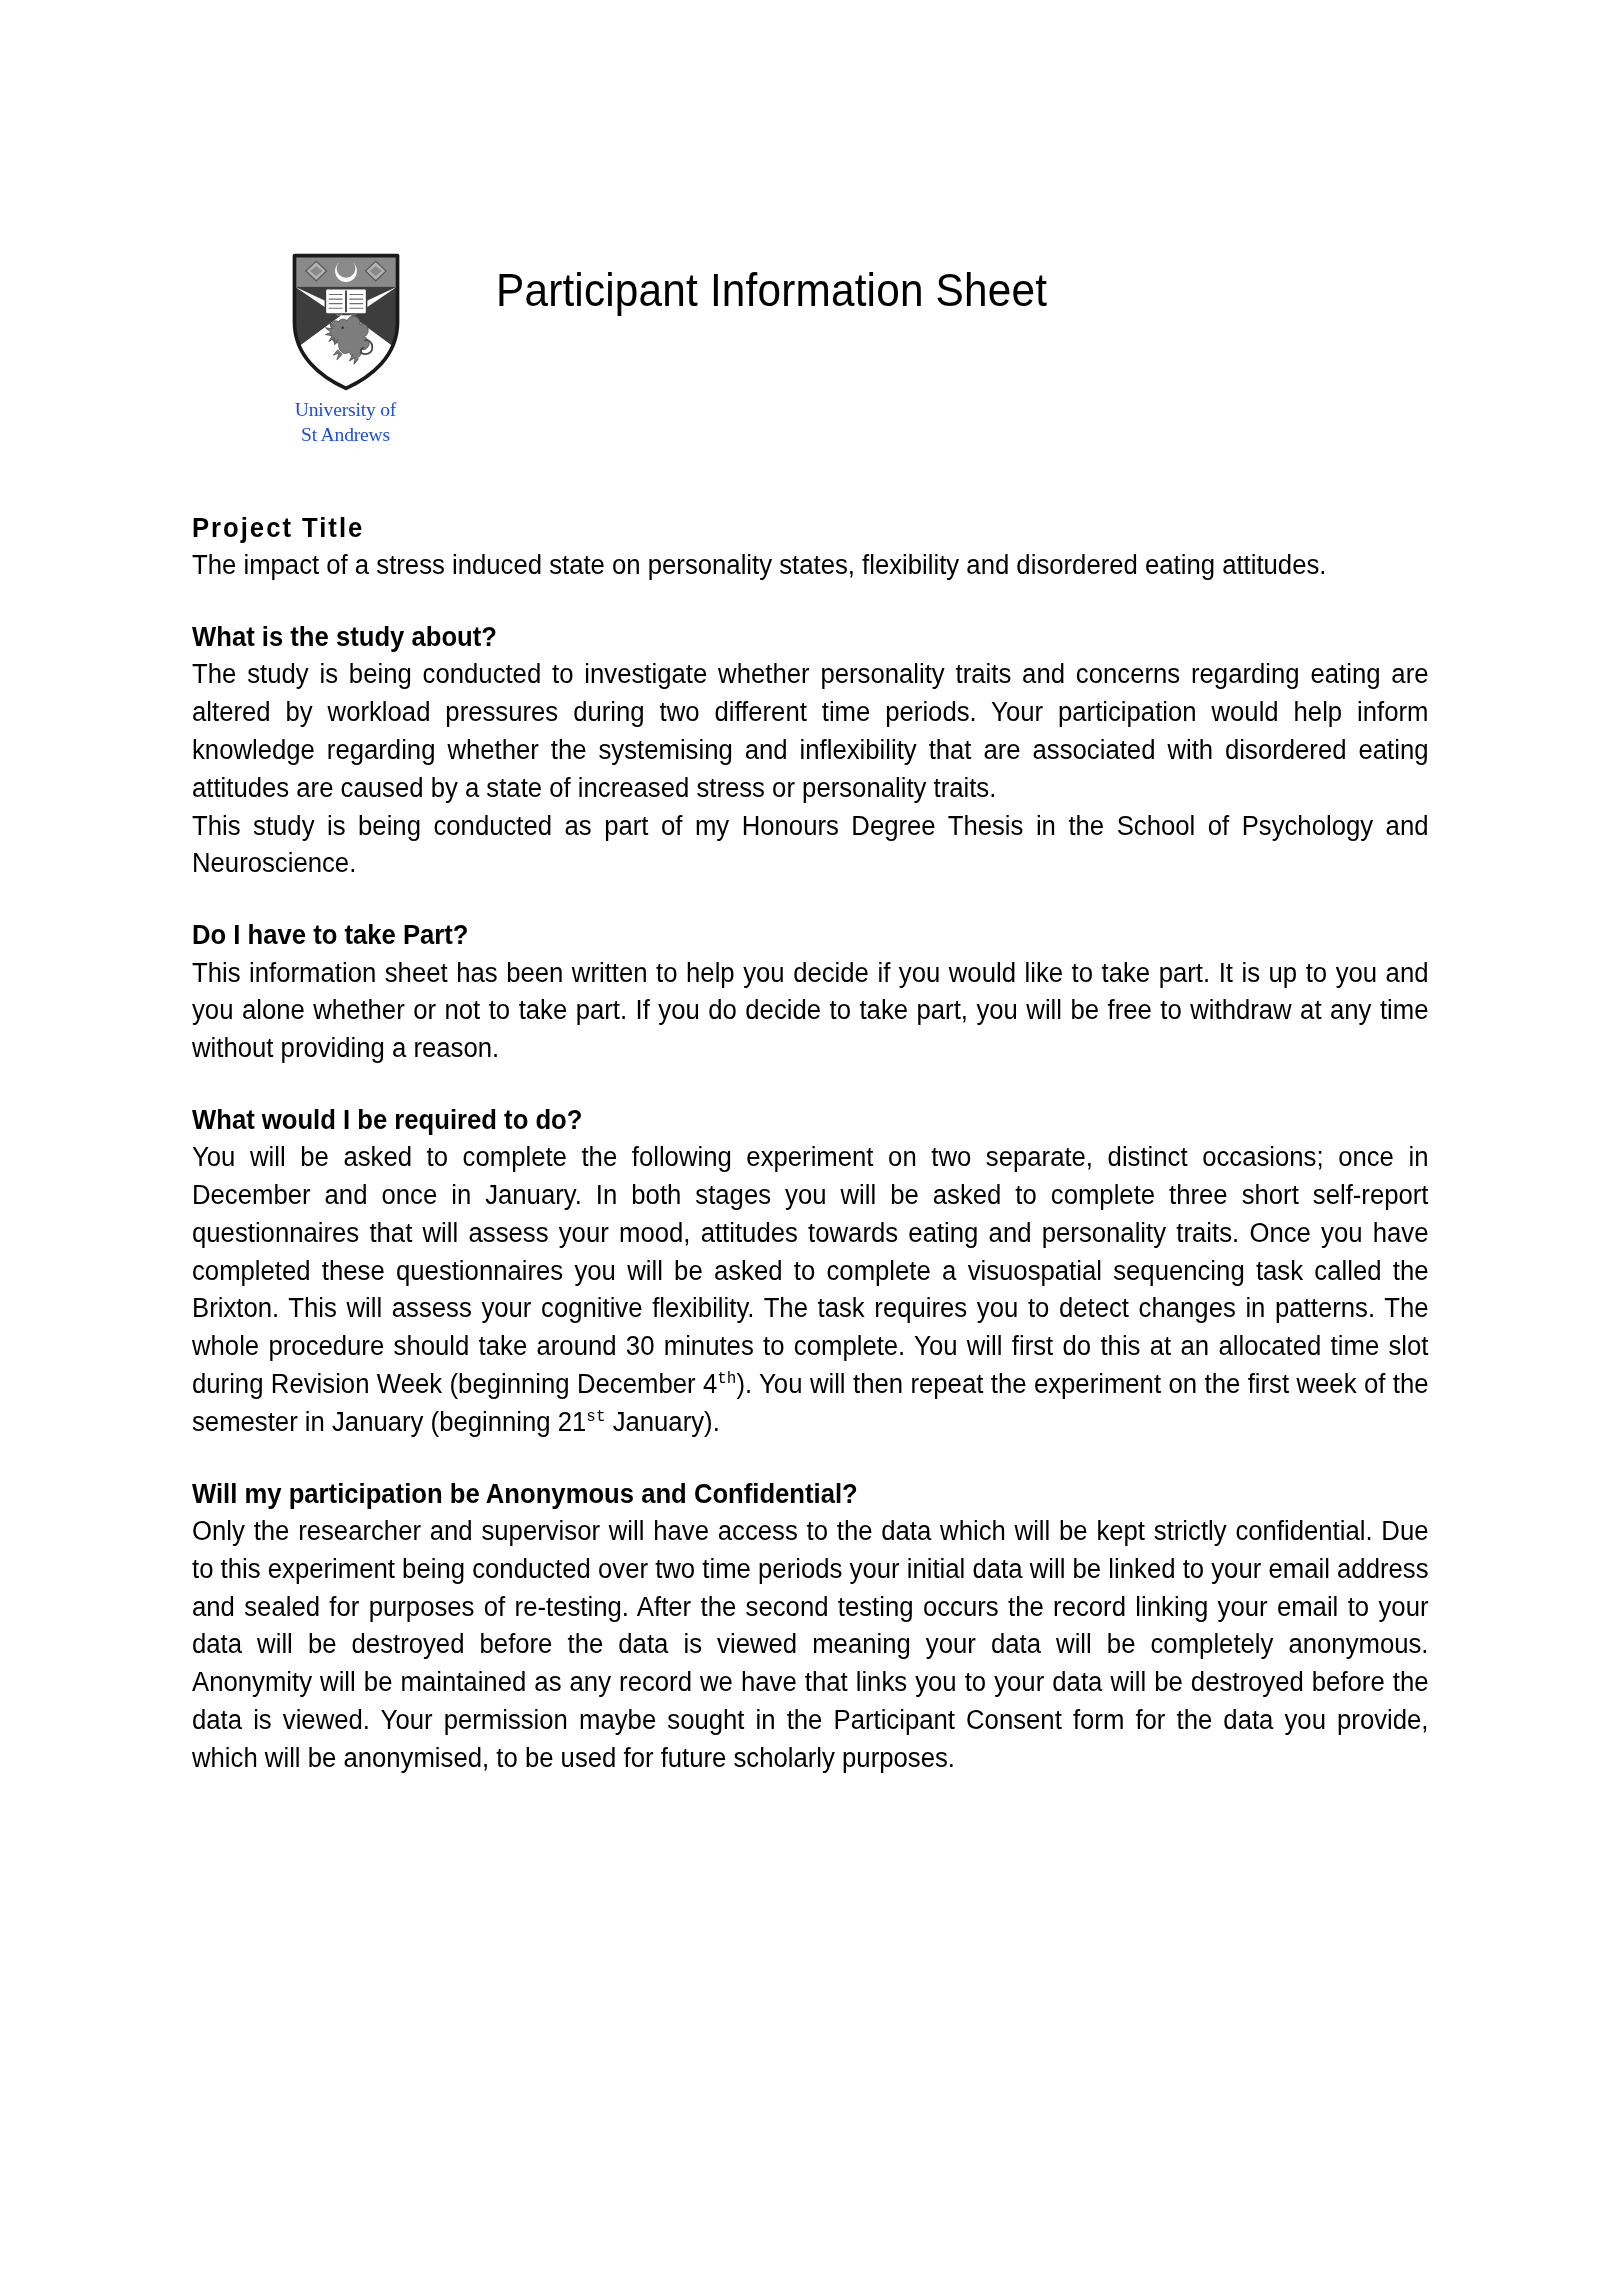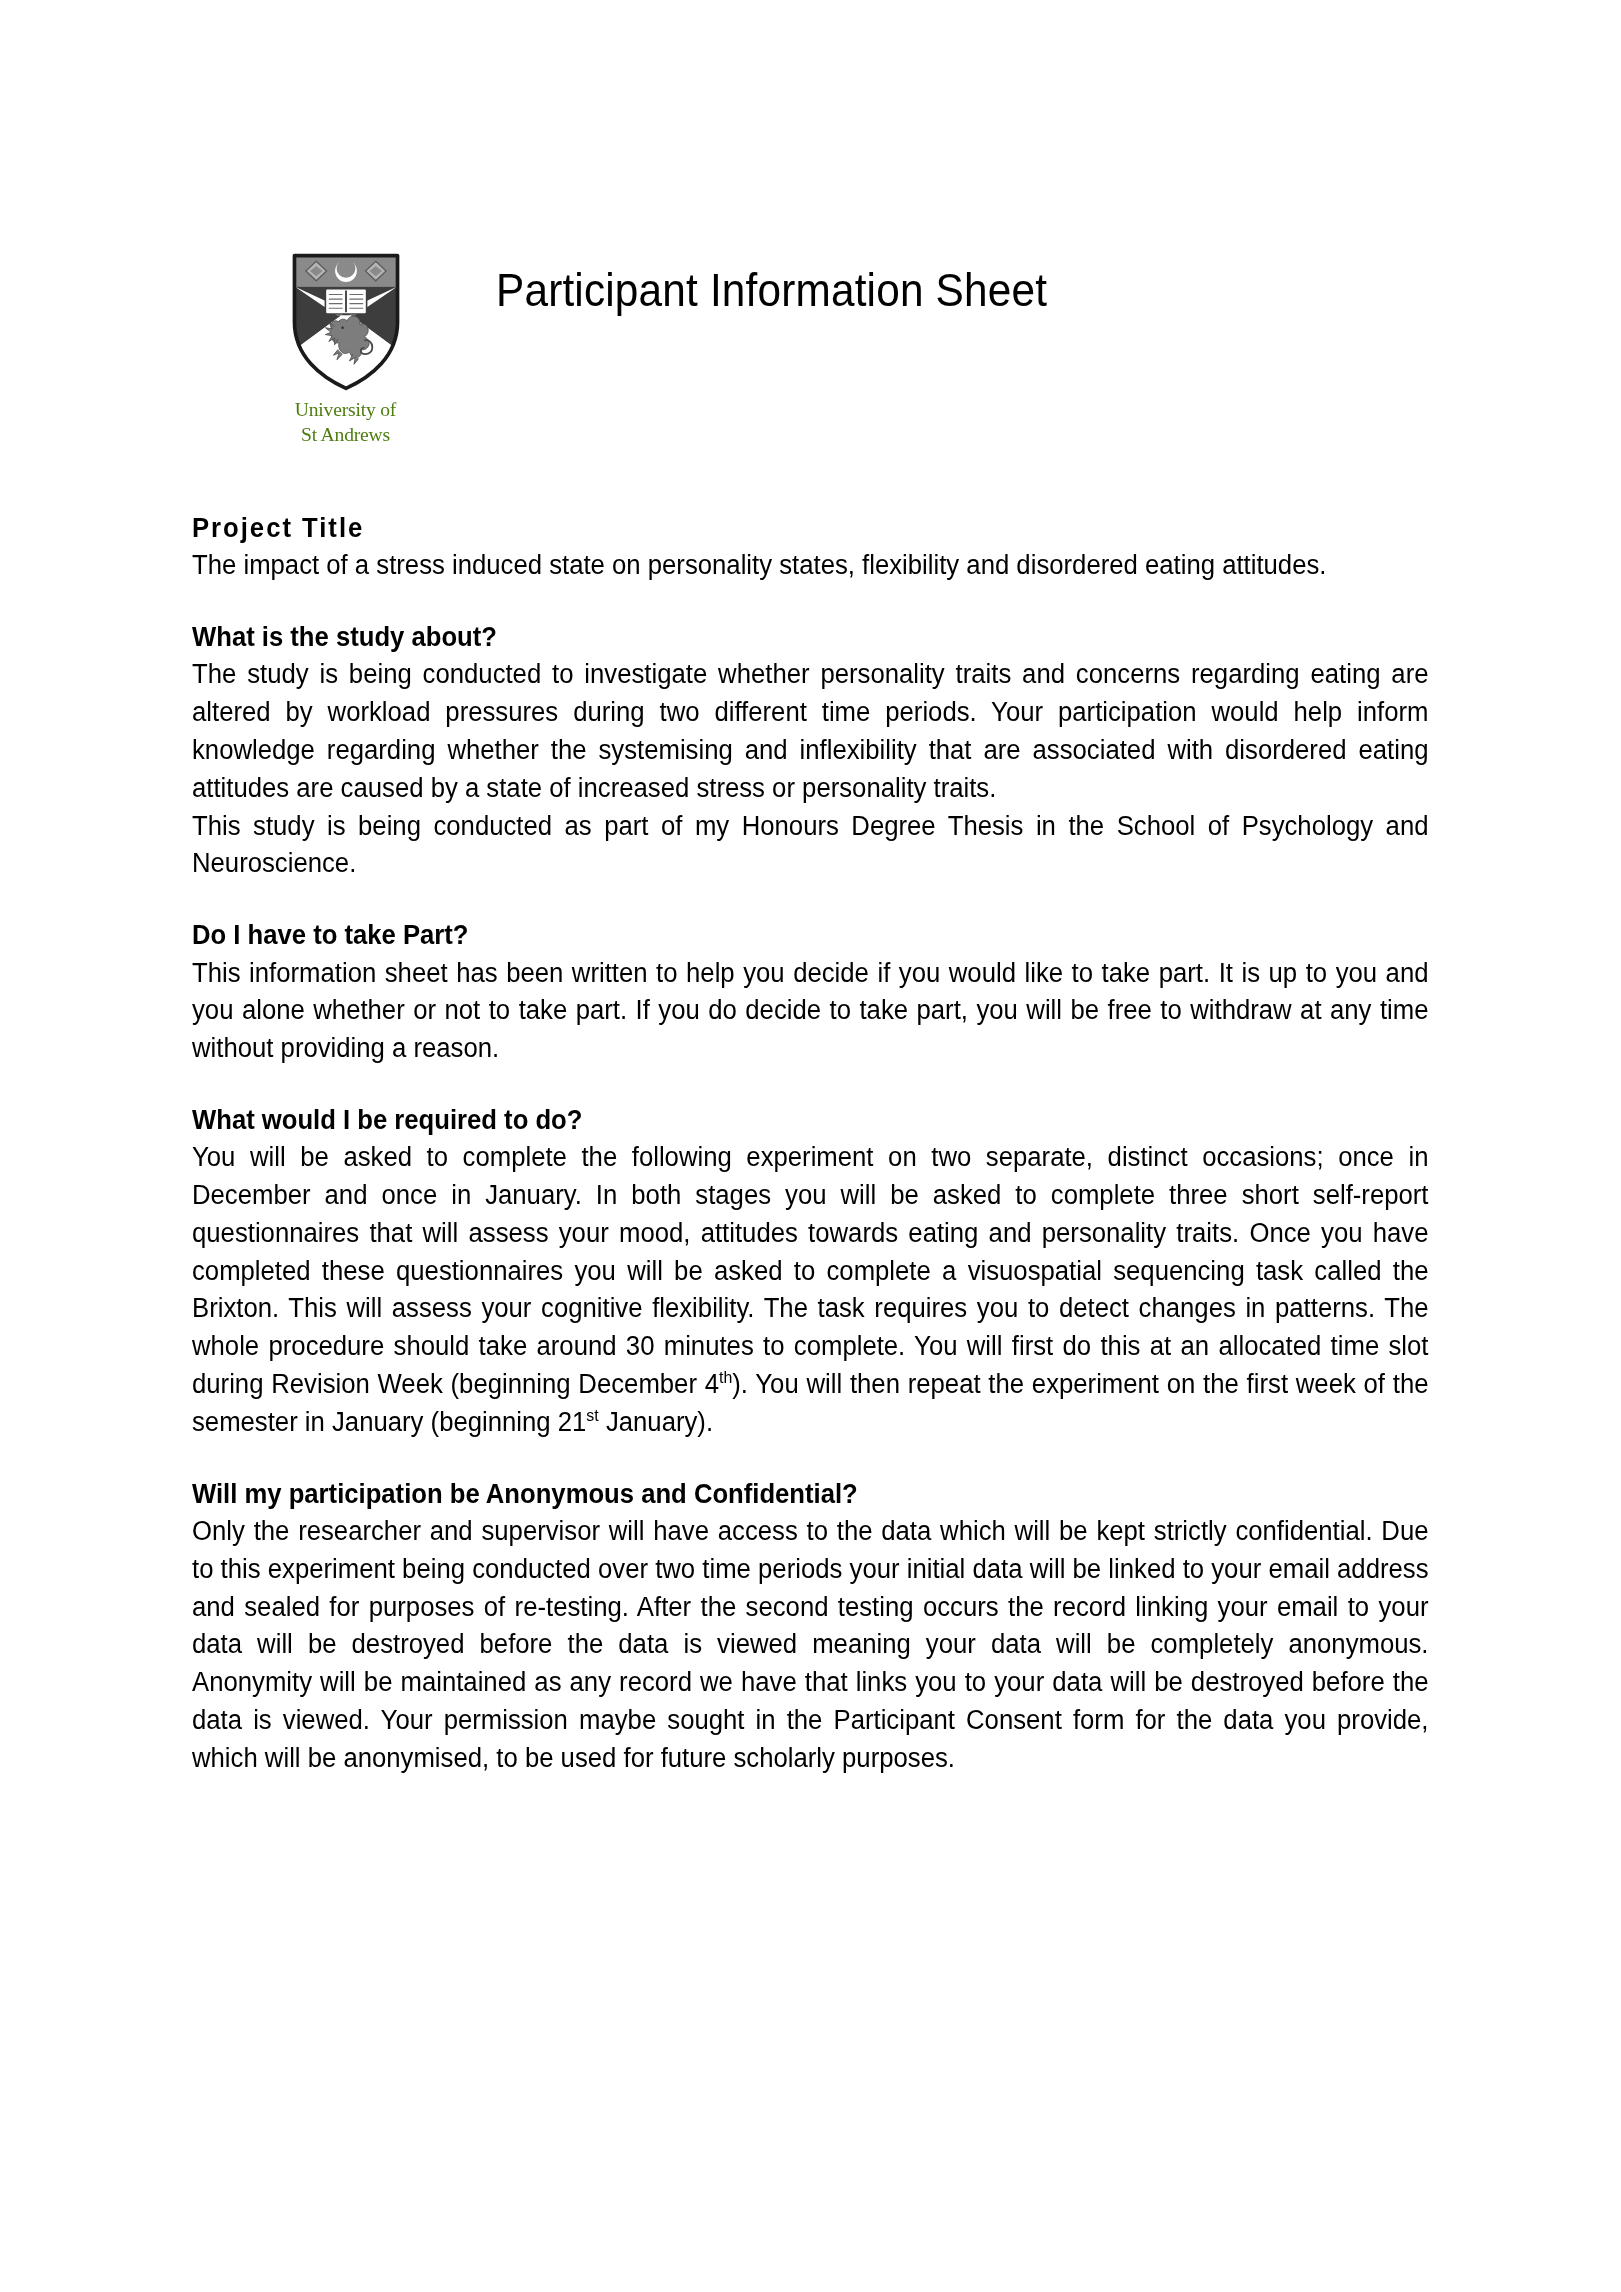--- a/index.html
+++ b/index.html
@@ -44,21 +44,21 @@
     display: block;
     margin: 0 auto;
     width: 116px;
     height: 142px;
   }
 
   .logo-caption {
     font-family: "Liberation Serif", serif;
     font-size: 19.6px;
     line-height: 1.28;
-    color: #4d7c0f;
+    color: #1d4ed8;
     letter-spacing: -0.2px;
     margin-top: 3.9px;
     white-space: pre-line;
   }
 
   .doc-title {
     position: absolute;
     left: 304px;
     top: 19.6px;
     font-family: "Liberation Sans Narrow", "Liberation Sans", sans-serif;
@@ -117,20 +117,21 @@
   }
 
   p.para + p.para {
     margin-top: 0;
   }
 
   sup {
     font-size: 0.62em;
     vertical-align: super;
     line-height: 0;
+    font-family: Liberation Mono, monospace;
   }
 </style>
 </head>
 <body>
 
 <div class="page">
 
   <div class="header">
 
     <div class="logo-block">

